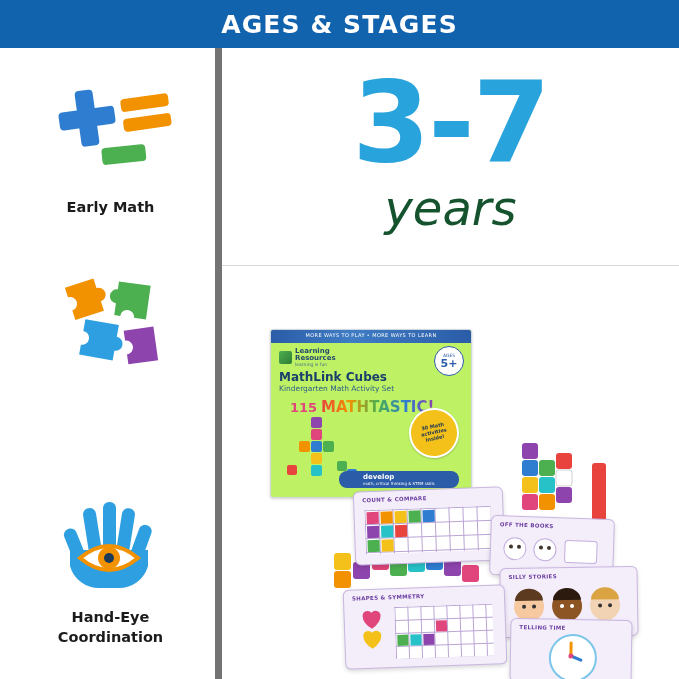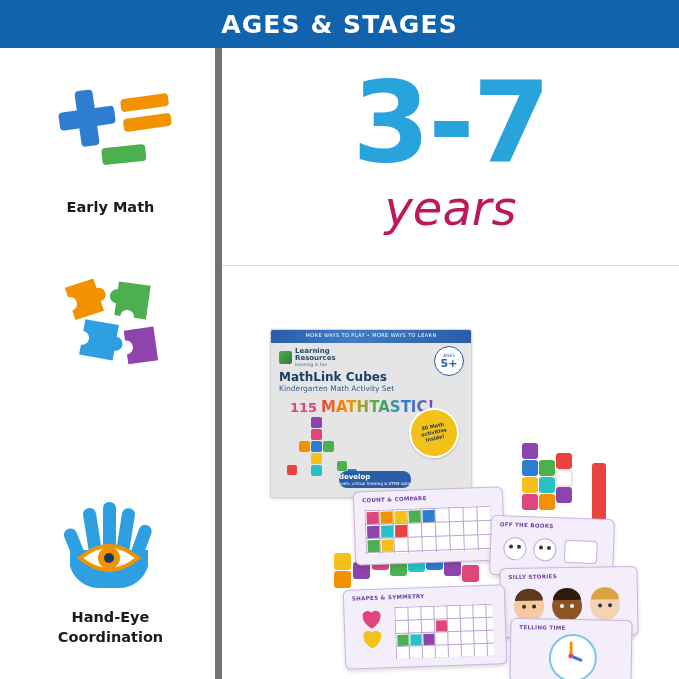--- a/index.html
+++ b/index.html
@@ -98,38 +98,38 @@
     color: #29a3dc;
     font-family: "DejaVu Sans", sans-serif;
     letter-spacing: -2px;
   }
   .age-years {
     position: absolute;
     left: 0; right: 0;
     top: 132px;
     text-align: center;
     font-size: 48px;
-    color: #be185d;
+    color: #14532d;
     font-family: "DejaVu Sans", sans-serif;
     font-style: italic;
   }
   .product-box {
     position: absolute;
     left: 0; top: 219px;
     width: 457px;
     height: 412px;
     overflow: hidden;
   }
 
   
   .prodbox {
     position: absolute;
     left: 48px; top: 62px;
     width: 200px; height: 167px;
-    background: #e5e5e5;
+    background: #bef264;
     border: 1px solid #cfd7df;
     border-radius: 3px;
     box-shadow: 0 1px 3px rgba(0,0,0,.18);
     overflow: hidden;
   }
   .prodbox-top {
     position: absolute;
     left: 0; top: 0; width: 200px; height: 13px;
     background: linear-gradient(90deg,#2b5ca8 0%, #3f7dc4 40%, #2b5ca8 100%);
   }
@@ -186,21 +186,21 @@
     background: #f3c11a; border: 2px solid #ffffff;
     display: flex; flex-direction: column; align-items: center; justify-content: center;
     transform: rotate(-12deg);
     box-shadow: 0 1px 2px rgba(0,0,0,.2);
   }
   .prod-bubble span { font-size: 5px; color: #253a55; text-align: center; line-height: 1.15;
     font-family: "DejaVu Sans", sans-serif; font-weight: bold; }
   .prod-develop {
     position: absolute; left: 68px; bottom: 9px;
     background: #2b5ca8; color: #fff; font-size: 7px; font-weight: bold;
-    padding: 2px 0; border-radius: 8px; font-family: "DejaVu Sans", sans-serif;
+    padding: 2px 24px; border-radius: 8px; font-family: "DejaVu Sans", sans-serif;
   }
   .prod-develop small { display:block; font-size:4px; font-weight:normal; }
   .prod-art {
     position: absolute; left: 10px; bottom: 12px; width: 80px; height: 70px;
   }
 
   
   .card {
     position: absolute;
     background: #f4eefb;

